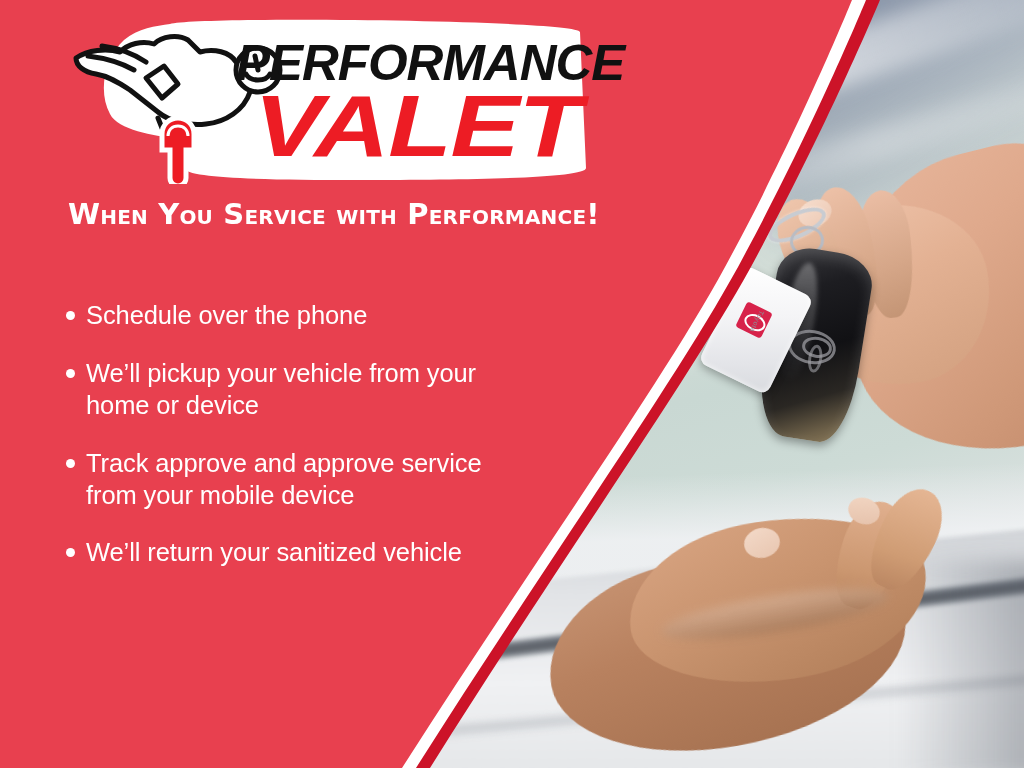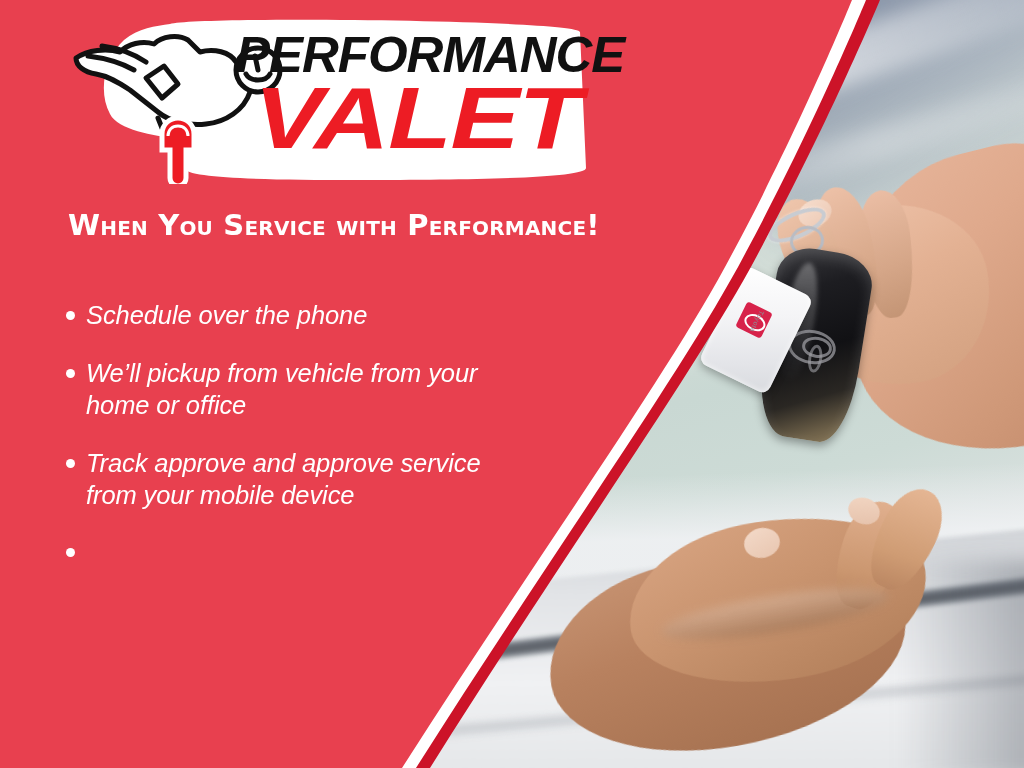--- a/index.html
+++ b/index.html
@@ -194,21 +194,21 @@
   .red-panel svg { display:block; }
 
   
   .logo {
     position:absolute; left:58px; top:18px; width:530px; height:166px;
   }
   .logo-plate {
     position:absolute; left:0; top:0; width:100%; height:100%;
   }
   .logo-text-wrap {
-    position:absolute; left:178px; top:12px;
+    position:absolute; left:178px; top:20px;
   }
   .logo-performance {
     font-family:"Liberation Sans", sans-serif;
     font-weight:bold; font-style:italic;
     font-size:50px; letter-spacing:-1px;
     color:#111; line-height:1;
     white-space:nowrap;
     transform:scaleX(1.02);
     transform-origin:left center;
   }
@@ -235,21 +235,21 @@
     line-height:1.18;
     white-space:nowrap;
   }
   .headline-2 {
     font-family:"DejaVu Sans", sans-serif;
     font-size:29px; font-weight:bold;
     color:#ffffff;
     letter-spacing:.2px;
     font-variant:small-caps;
     line-height:1.18;
-    margin-top:14px;
+    margin-top:3px;
     white-space:nowrap;
   }
 
   
   .bullets { position:absolute; left:66px; top:300px; width:470px; }
   .bullet-item {
     display:flex; align-items:flex-start;
     margin-bottom:26px;
   }
   .bullet-dot {
@@ -258,21 +258,20 @@
     background:#ffffff;
     margin-top:11px; margin-right:11px;
   }
   .bullet-text {
     font-family:"Liberation Sans", sans-serif;
     font-size:25.5px;
     font-weight:normal;
     color:#ffffff;
     line-height:1.25;
     letter-spacing:-.1px;
-    font-style:italic;
   }
 </style>
 </head>
 <body>
 
 <div id="banner">
 
   <div class="photo-layer">
     <div class="photo-bg"></div>
     <div class="glass-dark"></div>
@@ -371,24 +370,25 @@
     <div class="headline-2">When You Service with Performance!</div>
   </div>
 
   <div class="bullets">
     <div class="bullet-item">
       <span class="bullet-dot"></span>
       <span class="bullet-text">Schedule over the phone</span>
     </div>
     <div class="bullet-item">
       <span class="bullet-dot"></span>
-      <span class="bullet-text">We’ll pickup from vehicle from your home or office</span>
+      <span class="bullet-text">We’ll pickup your vehicle from your home or device</span>
     </div>
     <div class="bullet-item">
       <span class="bullet-dot"></span>
       <span class="bullet-text">Track approve and approve service from your mobile device</span>
     </div>
     <div class="bullet-item">
       <span class="bullet-dot"></span>
+      <span class="bullet-text">We’ll return your sanitized vehicle</span>
     </div>
   </div>
 
 </div>
 
 </body></html>

